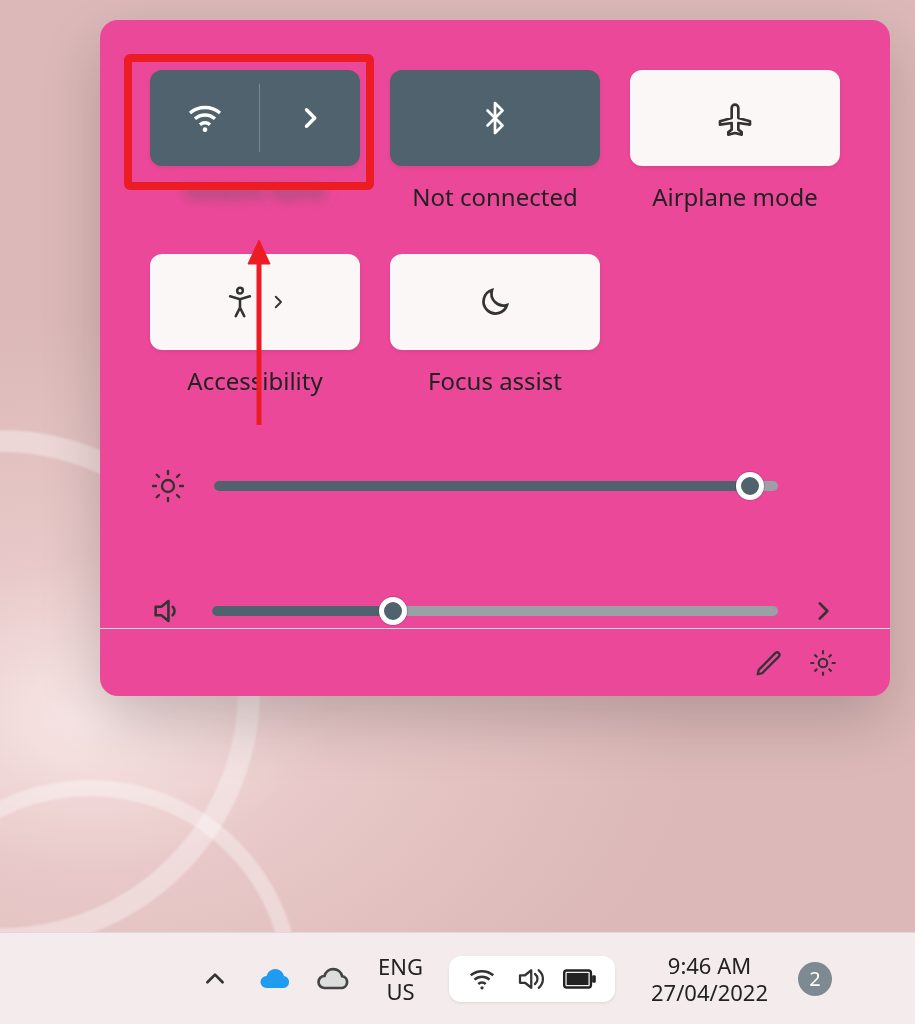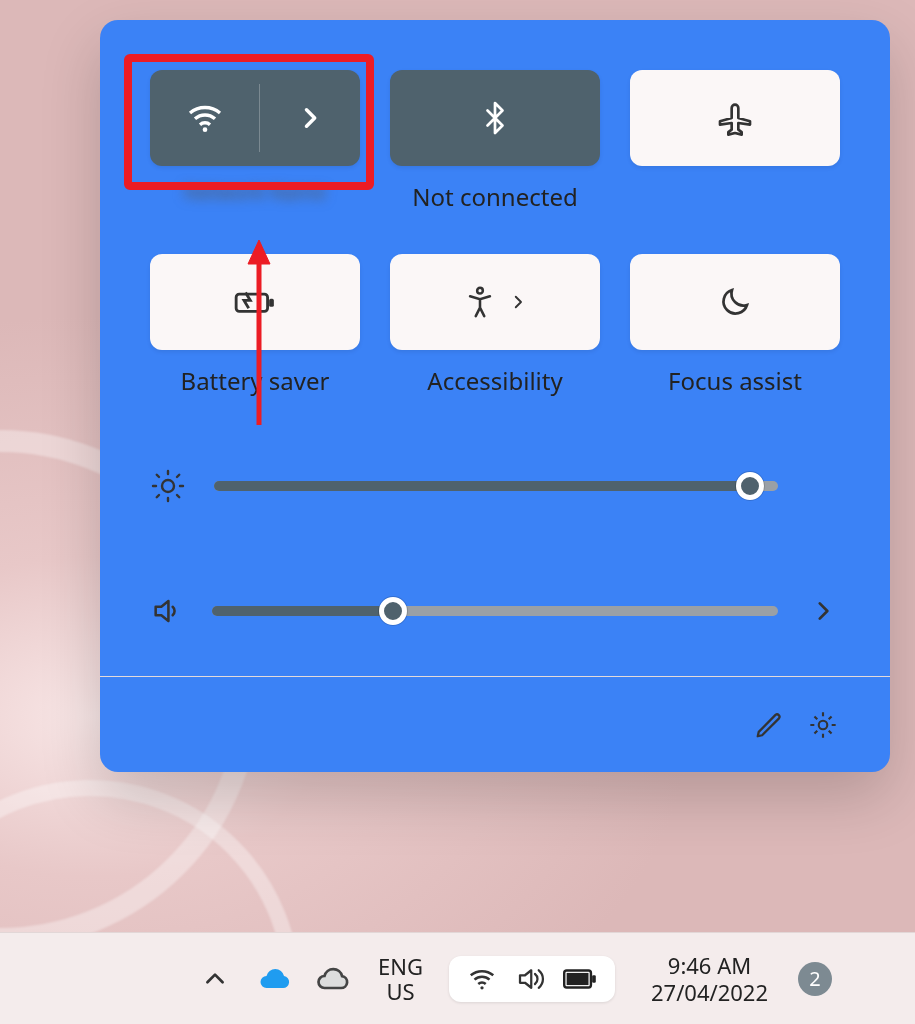--- a/index.html
+++ b/index.html
@@ -11,22 +11,22 @@
   
   .bg-curve1, .bg-curve2 {
     position:absolute; border-radius:50%; border:20px solid rgba(255,255,255,0.35);
     filter: blur(1px);
   }
   .bg-curve1 { width:520px; height:520px; left:-260px; top:430px; border-width:22px; }
   .bg-curve2 { width:420px; height:420px; left:-120px; top:780px; border-width:16px; }
 
   
   .flyout {
-    position:absolute; left:100px; top:20px; width:790px; height:752px;
-    background:#3b82f6; border-radius:18px;
+    position:absolute; left:100px; top:20px; width:790px; height:676px;
+    background:#ec4899; border-radius:18px;
     box-shadow: 0 25px 60px rgba(0,0,0,0.18);
     display:flex; flex-direction:column;
     padding:50px 50px 0 50px;
   }
   .tiles {
     display:grid; grid-template-columns:repeat(3,1fr);
     column-gap:30px; row-gap:10px;
   }
   .tile-block { display:flex; flex-direction:column; align-items:center; }
   .tile {
@@ -157,34 +157,23 @@
     </div>
 
     <div class="tile-block">
       <div class="tile light">
         <div class="center">
           <svg width="40" height="40" viewBox="0 0 24 24" stroke-width="1.6" stroke-linejoin="round">
             <path d="M21 14l-7-2V6a2 2 0 0 0-4 0v6l-7 2v2l7-1v4l-2 1.5V22l4-1 4 1v-1.5L14 19v-4l7 1z"></path>
           </svg>
         </div>
       </div>
-    </div>
-
-    <div class="tile-block">
-      <div class="tile light">
-        <div class="center">
-          <svg width="44" height="36" viewBox="0 0 28 20" stroke-width="1.8">
-            <rect x="2" y="5" width="20" height="11" rx="2"></rect>
-              <rect x="23" y="8" width="3" height="5" rx="1" fill="#333" stroke="none"></rect>
-            <path d="M8 4l3 5-4 0 3 5" stroke="#333"></path>
-          </svg>
-        </div>
-      </div>
-      <div class="tile-label">Battery saver</div>
-    </div>
+      <div class="tile-label">Airplane mode</div>
+    </div>
+
 
     <div class="tile-block">
       <div class="tile light">
         <div class="center">
           <svg width="34" height="34" viewBox="0 0 24 24" stroke-width="1.8" stroke-linecap="round">
             <circle cx="12" cy="4" r="2"></circle>
               <path d="M5 8l7 2 7-2M12 10v6M9 22l3-6 3 6"></path>
           </svg>
           <svg width="18" height="18" viewBox="0 0 24 24" stroke-width="2.5" stroke-linecap="round" stroke-linejoin="round">
             <polyline points="9 5 16 12 9 19"></polyline>

